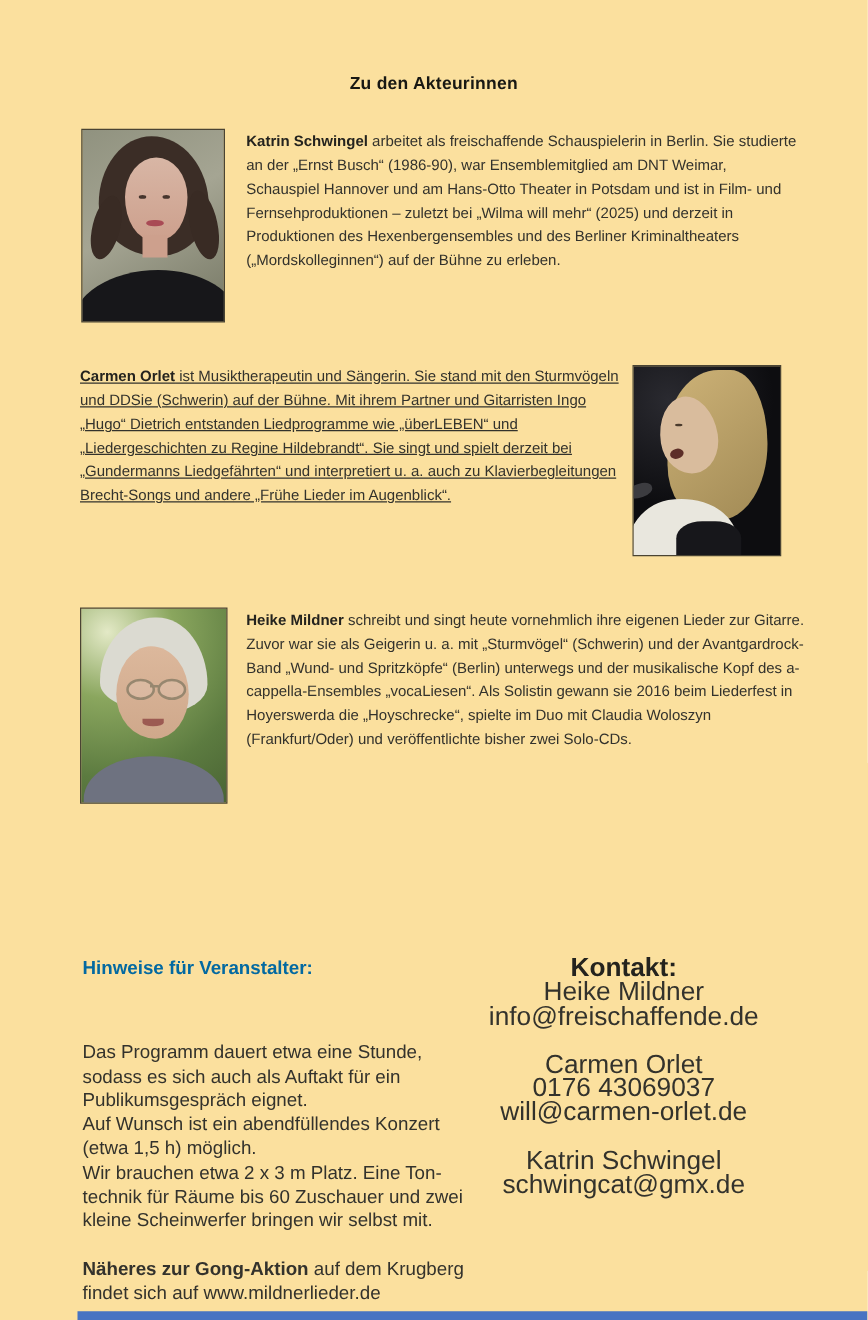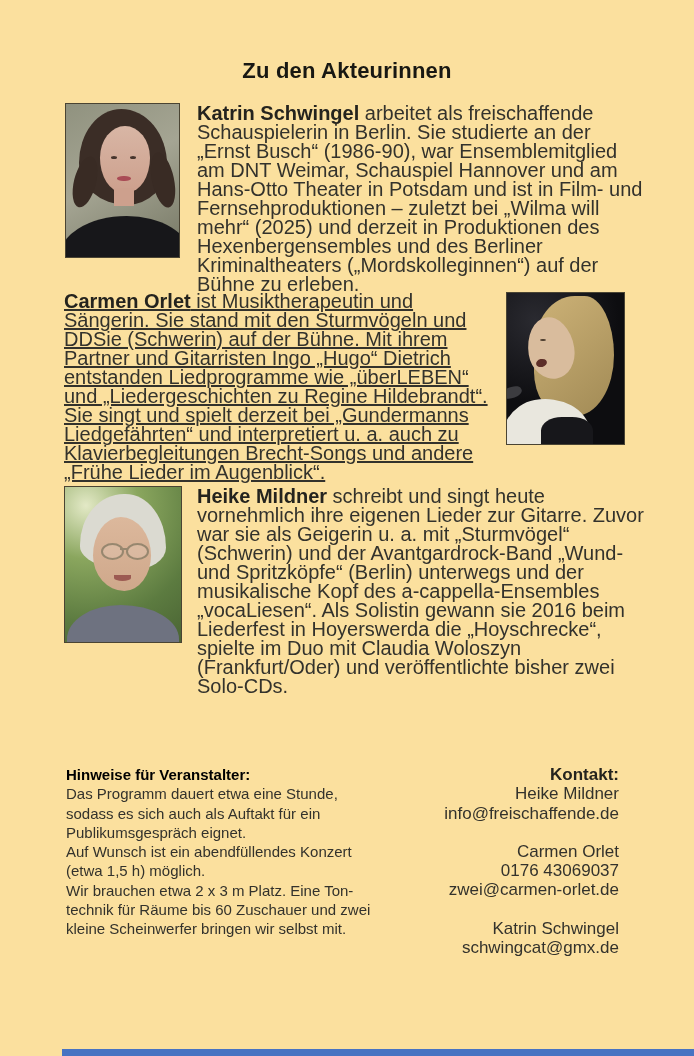--- a/index.html
+++ b/index.html
@@ -6,24 +6,24 @@
   .page{
     position:relative;
     width:694px;height:1056px;
     background:#fbe09e;
     overflow:hidden;
     font-family:"Liberation Sans","DejaVu Sans",sans-serif;
     color:#33322c;
   }
   .title{
     position:absolute;top:58px;left:0;width:694px;
-    text-align:center;font-size:22px;font-weight:bold;color:#181813;
+    text-align:center;font-size:14px;font-weight:bold;color:#181813;
     letter-spacing:.2px;
   }
-  .bio-text{position:absolute;font-size:20px;line-height:19px;}
+  .bio-text{position:absolute;font-size:12px;line-height:19px;}
   .bio-text b{color:#24231e;}
   .photo{position:absolute;overflow:hidden;border:1px solid #4a4433;box-sizing:border-box;}
   .photo div,.photo span{position:absolute;}
   
   .p1{background:linear-gradient(150deg,#90927f 0%,#a5a593 45%,#757764 100%);}
   .p1 .hair{left:13px;top:5px;width:88px;height:96px;background:#3b2d26;
     border-radius:48% 52% 46% 54% / 56% 58% 42% 44%;}
   .p1 .tuft-l{left:8px;top:52px;width:22px;height:52px;background:#392b24;border-radius:50%;transform:rotate(14deg);}
   .p1 .tuft-r{left:86px;top:48px;width:22px;height:56px;background:#392b24;border-radius:50%;transform:rotate(-12deg);}
   .p1 .face{left:34px;top:22px;width:50px;height:66px;background:linear-gradient(#d8b6a5,#cda08d);
@@ -53,24 +53,24 @@
   .p3 .face{left:28px;top:30px;width:58px;height:74px;background:linear-gradient(#dcb89c,#cfa88b);
     border-radius:48% 52% 46% 54%/52% 52% 48% 48%;}
   .p3 .lens{top:56px;width:19px;height:13px;border:2px solid #97876f;border-radius:50%;background:rgba(255,255,255,.12);}
   .p3 .lens-l{left:36px;} .p3 .lens-r{left:61px;}
   .p3 .bridge{left:55px;top:61px;width:7px;height:2px;background:#97876f;}
   .p3 .mouth{left:49px;top:88px;width:17px;height:6px;background:#9c5a52;border-radius:0 0 50% 50%;}
   .p3 .shirt{left:2px;top:118px;width:112px;height:40px;background:#6e7280;
     border-radius:48% 52% 0 0/85% 85% 0 0;}
   
   .hinweise{position:absolute;left:66px;top:765px;width:322px;font-size:15px;line-height:19.3px;}
-  .hinweise .head{font-weight:bold;color:#000000;}
-  .hinweise .lines{white-space:pre-line;}
+  .hinweise .head{font-weight:bold;color:#0369a1;}
+  .hinweise .lines{white-space:pre-line;margin-top:48px;}
   .hinweise .note{margin-top:19px;width:312px;}
-  .kontakt{position:absolute;right:75px;top:765px;width:240px;text-align:right;font-size:17px;line-height:19.3px;}
+  .kontakt{position:absolute;right:75px;top:765px;width:240px;text-align:center;font-size:21px;line-height:19.3px;}
   .kontakt .head{font-weight:bold;color:#24231e;}
   .kontakt .entry{margin-top:19px;}
   .kontakt .entry.first{margin-top:0;}
   .footer-bar{position:absolute;left:62px;top:1049px;width:632px;height:7px;background:#4773c2;}
 </style>
 </head>
 <body>
 
 <div class="page">
 
@@ -120,32 +120,35 @@
   <div class="hinweise">
     <div class="head">Hinweise für Veranstalter:</div>
     <div class="lines">Das Programm dauert etwa eine Stunde,
 sodass es sich auch als Auftakt für ein
 Publikumsgespräch eignet.
 Auf Wunsch ist ein abendfüllendes Konzert
 (etwa 1,5 h) möglich.
 Wir brauchen etwa 2 x 3 m Platz. Eine Ton-
 technik für Räume bis 60 Zuschauer und zwei
 kleine Scheinwerfer bringen wir selbst mit.</div>
+    <div class="note">
+      <b>Näheres zur Gong-Aktion</b><span> auf dem Krugberg findet sich auf www.mildnerlieder.de</span>
+    </div>
   </div>
 
   <div class="kontakt">
     <div class="head">Kontakt:</div>
     <div class="entry first">
       <div>Heike Mildner</div>
       <div>info@freischaffende.de</div>
     </div>
     <div class="entry">
       <div>Carmen Orlet</div>
       <div>0176 43069037</div>
-      <div>zwei@carmen-orlet.de</div>
+      <div>will@carmen-orlet.de</div>
     </div>
     <div class="entry">
       <div>Katrin Schwingel</div>
       <div>schwingcat@gmx.de</div>
     </div>
   </div>
 
   <div class="footer-bar"></div>
 
 </div>

